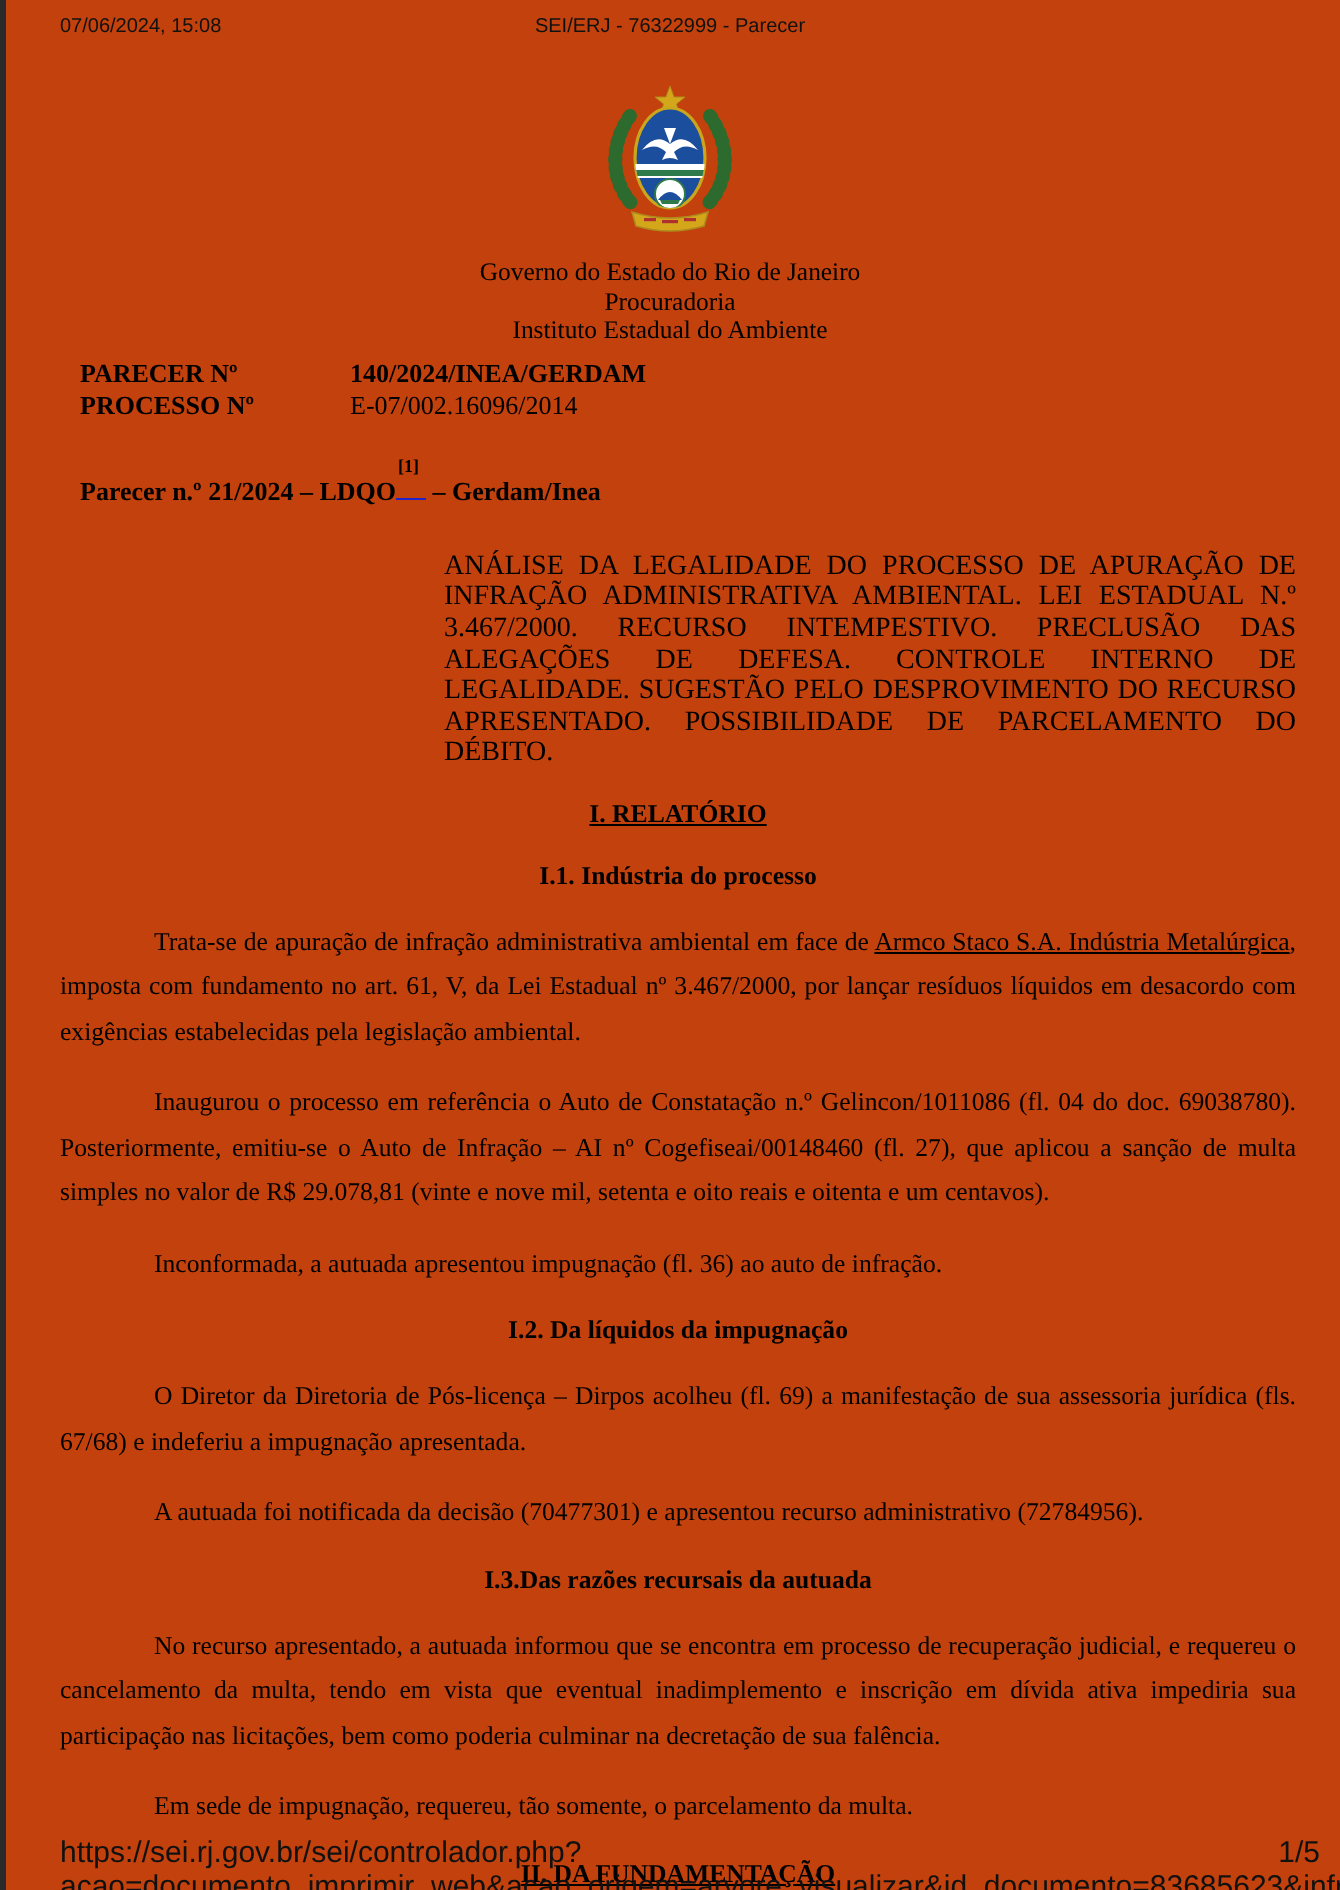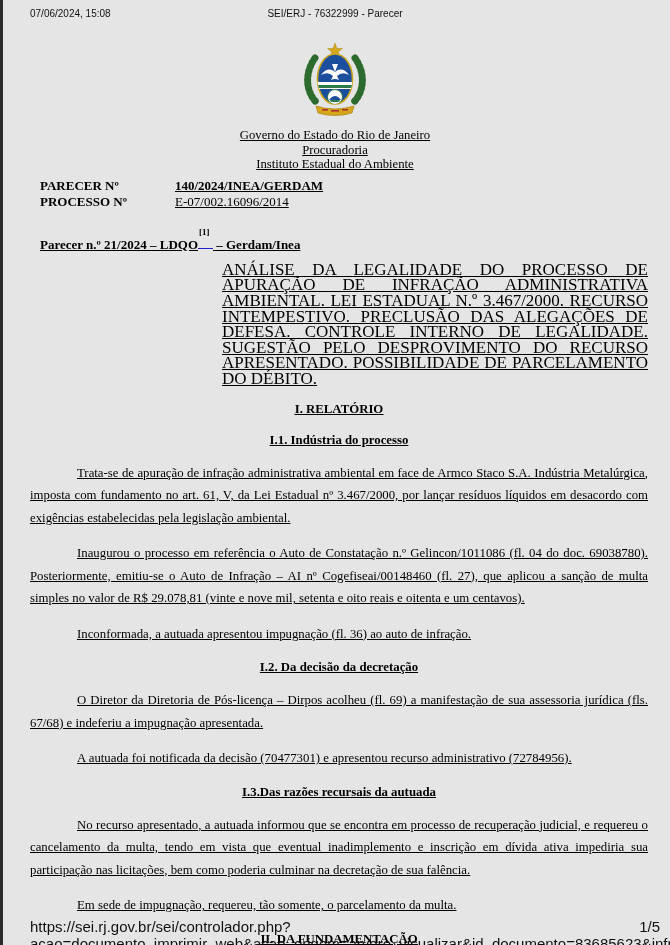--- a/index.html
+++ b/index.html
@@ -5,26 +5,25 @@
 <style>
   html, body {
     margin: 0;
     padding: 0;
     background: #ffffff;
   }
   .page {
     position: relative;
     width: 670px;
     height: 945px;
-    background: #e5e5e5;
+    background: #c2410c;
     color: var(--text, #000);
     font-family: "Liberation Serif", serif;
     overflow: hidden;
     box-sizing: border-box;
-    text-decoration: underline;
   }
   .left-edge {
     position: absolute;
     left: 0; top: 0;
     width: 3px; height: 100%;
     background: #2a2a2a;
   }
   
   .print-header {
     position: absolute;
@@ -87,22 +86,22 @@
   }
   .fn sup {
     position: absolute;
     top: -9px; left: 1px;
     font-size: 9px;
     color: #000;
   }
 
   
   .ementa {
-    margin: 9px 22px 0 222px;
-    font-size: 17px;
+    margin: 22px 22px 0 222px;
+    font-size: 14px;
     line-height: 15.6px;
     text-align: justify;
     font-weight: bold;
     font-weight: normal;
   }
   .ementa { font-weight: normal; }
 
   
   .docbody {
     margin: 4px 22px 0 30px;
@@ -194,21 +193,21 @@
   </div>
 
   <div class="ementa">ANÁLISE DA LEGALIDADE DO PROCESSO DE APURAÇÃO DE INFRAÇÃO ADMINISTRATIVA AMBIENTAL. LEI ESTADUAL N.º 3.467/2000. RECURSO INTEMPESTIVO. PRECLUSÃO DAS ALEGAÇÕES DE DEFESA. CONTROLE INTERNO DE LEGALIDADE. SUGESTÃO PELO DESPROVIMENTO DO RECURSO APRESENTADO. POSSIBILIDADE DE PARCELAMENTO DO DÉBITO.</div>
 
   <div class="docbody">
       <div class="heading_underlined"><span>I. RELATÓRIO</span></div>
       <div class="heading"><span>I.1. Indústria do processo</span></div>
       <p class="para"><span>Trata-se de apuração de infração administrativa ambiental em face de </span><span class="st-u">Armco Staco S.A. Indústria Metalúrgica</span><span>, imposta com fundamento no art. 61, V, da Lei Estadual nº 3.467/2000, por lançar resíduos líquidos em desacordo com exigências estabelecidas pela legislação ambiental.</span></p>
       <p class="para"><span>Inaugurou o processo em referência o Auto de Constatação n.º Gelincon/1011086 (fl. 04 do doc. 69038780). Posteriormente, emitiu-se o Auto de Infração – AI nº Cogefiseai/00148460 (fl. 27), que aplicou a sanção de multa simples no valor de R$ 29.078,81 (vinte e nove mil, setenta e oito reais e oitenta e um centavos).</span></p>
       <p class="para"><span>Inconformada, a autuada apresentou impugnação (fl. 36) ao auto de infração.</span></p>
-      <div class="heading"><span>I.2. Da decisão da decretação</span></div>
+      <div class="heading"><span>I.2. Da líquidos da impugnação</span></div>
       <p class="para"><span>O Diretor da Diretoria de Pós-licença – Dirpos acolheu (fl. 69) a manifestação de sua assessoria jurídica (fls. 67/68) e indeferiu a impugnação apresentada.</span></p>
       <p class="para"><span>A autuada foi notificada da decisão (70477301) e apresentou recurso administrativo (72784956).</span></p>
       <div class="heading"><span>I.3.Das razões recursais da autuada</span></div>
       <p class="para"><span>No recurso apresentado, a autuada informou que se encontra em processo de recuperação judicial, e requereu o cancelamento da multa, tendo em vista que eventual inadimplemento e inscrição em dívida ativa impediria sua participação nas licitações, bem como poderia culminar na decretação de sua falência.</span></p>
       <p class="para"><span>Em sede de impugnação, requereu, tão somente, o parcelamento da multa.</span></p>
       <div class="heading_underlined"><span>II. DA FUNDAMENTAÇÃO</span></div>
       <div class="heading"><span>II.1. Preliminarmente</span></div>
     </div>
 
   <div class="print-footer">

